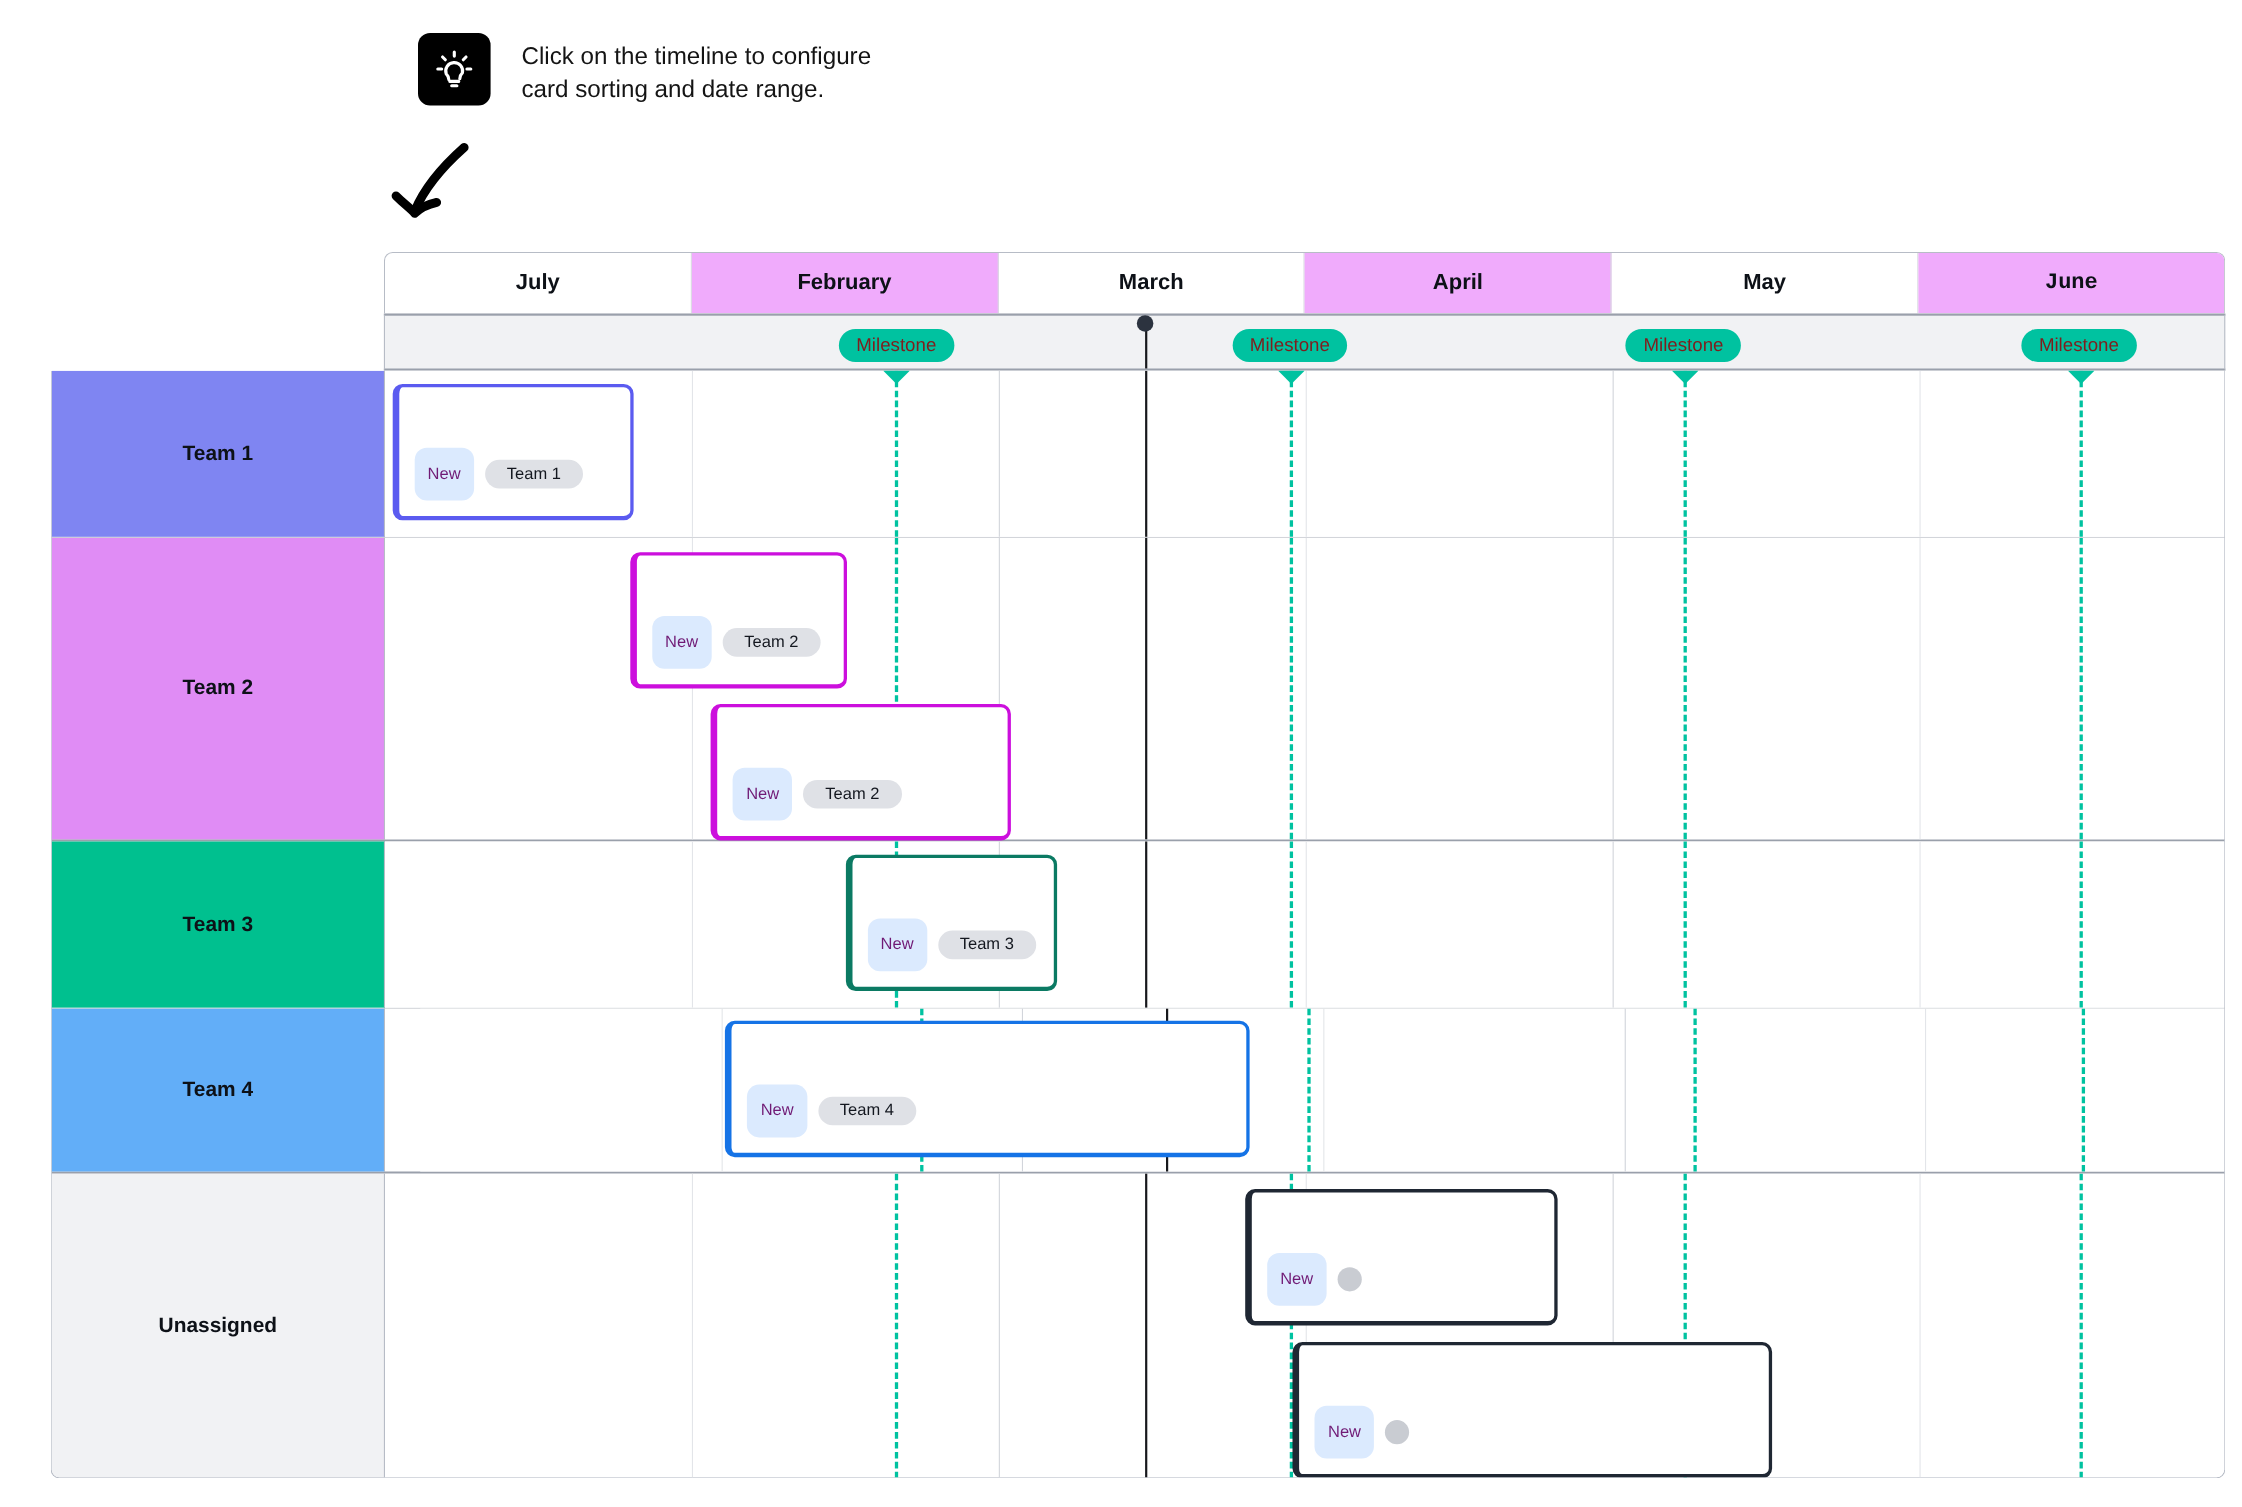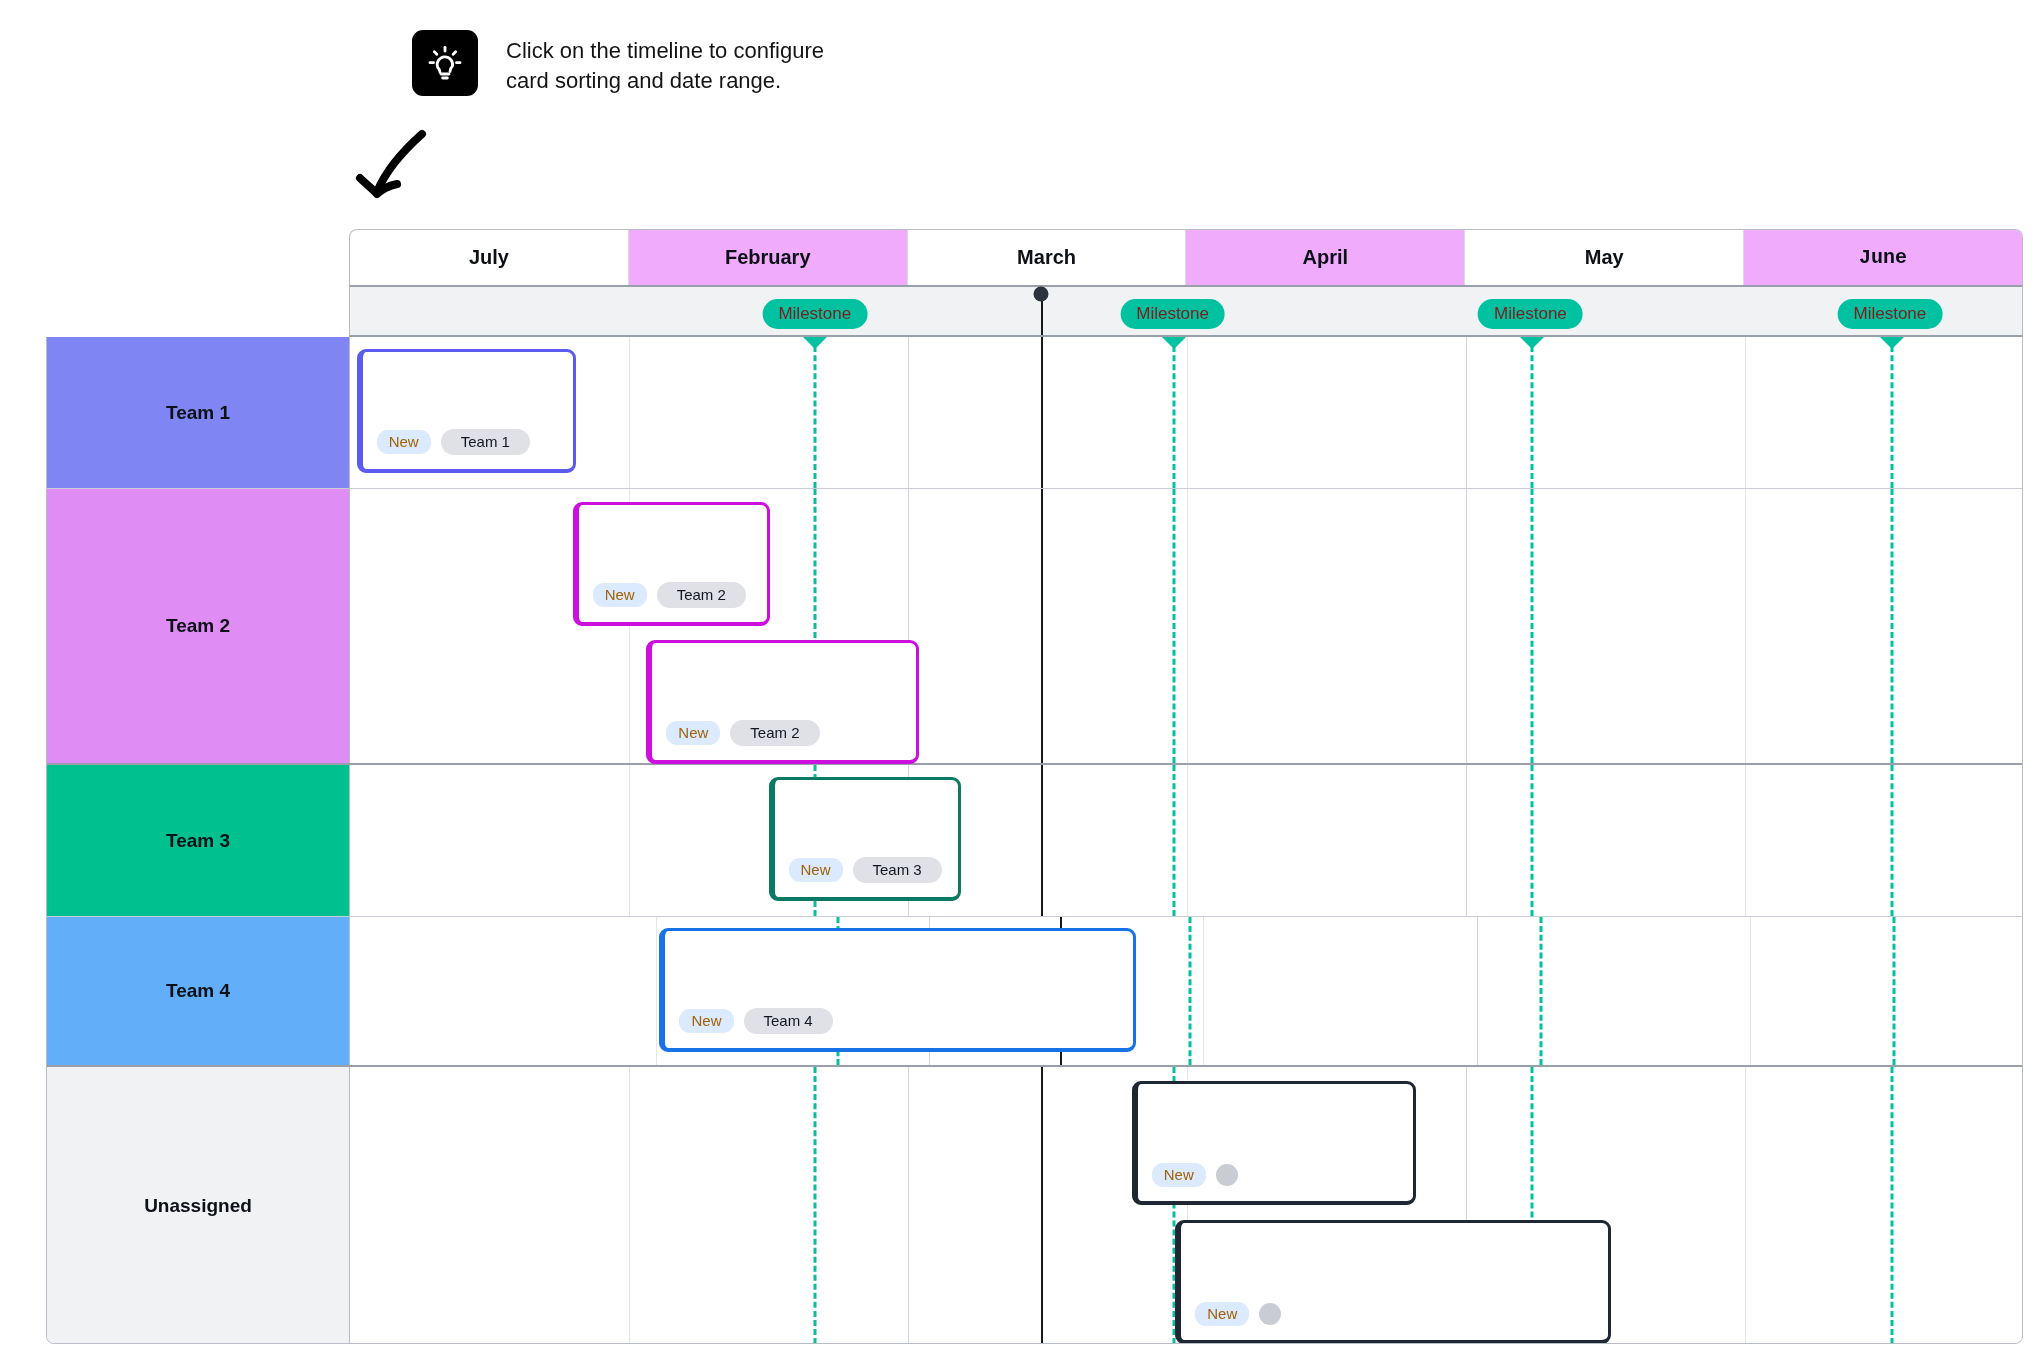--- a/index.html
+++ b/index.html
@@ -14,21 +14,20 @@
   #root { position: relative; width: 2038px; height: 1370px; }
 
   
   .hint {
     position: absolute;
     left: 380px;
     top: 30px;
     display: flex;
     align-items: flex-end;
     gap: 28px;
-    margin-left: 32px;
   }
   .hint-icon {
     width: 66px;
     height: 66px;
     border-radius: 11px;
     background: #000000;
     display: flex;
     align-items: center;
     justify-content: center;
     flex: 0 0 auto;
@@ -215,24 +214,24 @@
     padding: 0 0 14px 14px;
     z-index: 5;
   }
   .card-meta {
     display: flex;
     align-items: center;
     gap: 10px;
   }
   .badge-new {
     background: #dbeafe;
-    color: #a16207;
+    color: #701a75;
     font-size: 15px;
     border-radius: 11px;
-    padding: 3px 12px;
+    padding: 15px 12px;
     line-height: 18px;
     white-space: nowrap;
   }
   .pill-team {
     background: #dfe1e6;
     color: #13171f;
     font-size: 15px;
     border-radius: 13px;
     padding: 4px 20px;
     line-height: 18px;

